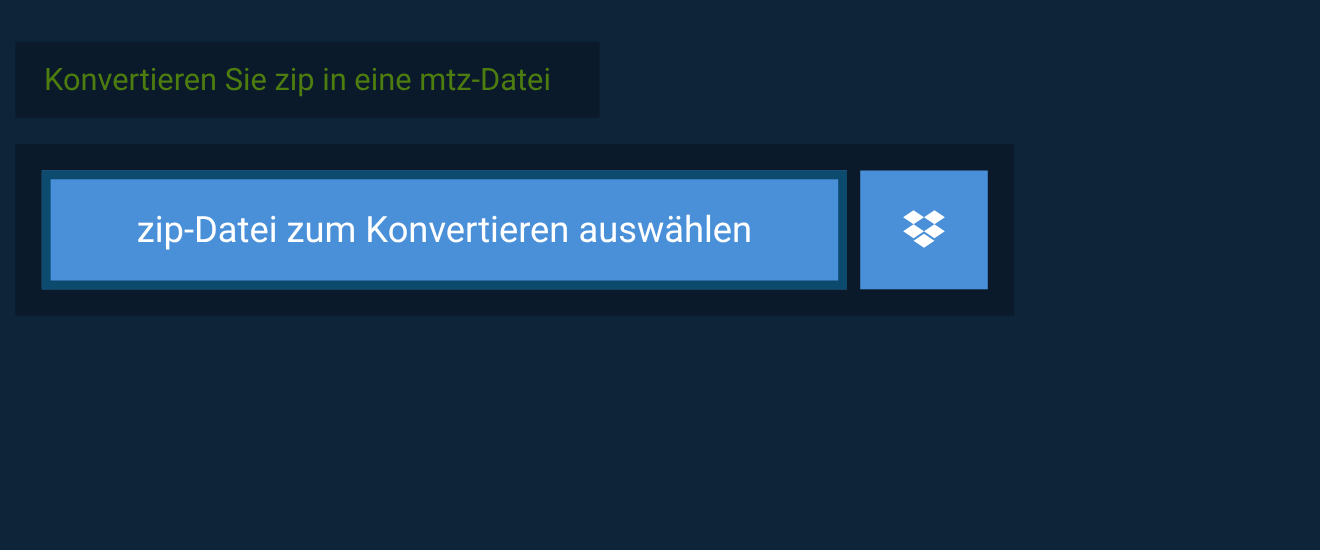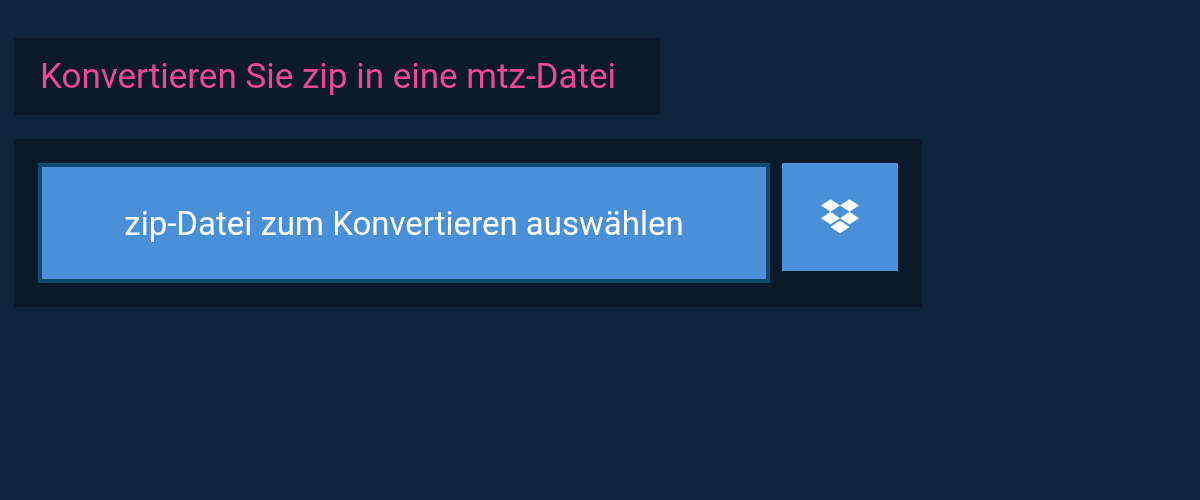--- a/index.html
+++ b/index.html
@@ -15,42 +15,42 @@
       overflow: hidden;
     }
     .header-bar {
       background: #0a1a2a;
       display: inline-block;
       padding: 18px 44px 18px 26px;
       margin-top: 38px;
       margin-left: 14px;
     }
     .header-title {
-      color: #ec4899;
-      font-size: 35px;
+      color: #4d7c0f;
+      font-size: 28px;
       font-weight: 400;
     }
     .upload-section {
       background: #0a1a2a;
       margin-top: 24px;
       margin-left: 14px;
       width: 908px;
       padding: 24px 24px;
       display: flex;
       align-items: stretch;
       gap: 12px;
     }
     .select-file-button {
       background: #4a90d9;
-      border: 4px solid #0c4a6e;
+      border: 8px solid #0c4a6e;
       flex: 1;
       display: flex;
       align-items: center;
       justify-content: center;
-      height: 120px;
+      height: 108px;
       cursor: pointer;
     }
     .select-file-label {
       color: #ffffff;
       font-size: 33px;
       font-weight: 400;
     }
     .dropbox-button {
       background: #4a90d9;
       width: 116px;

